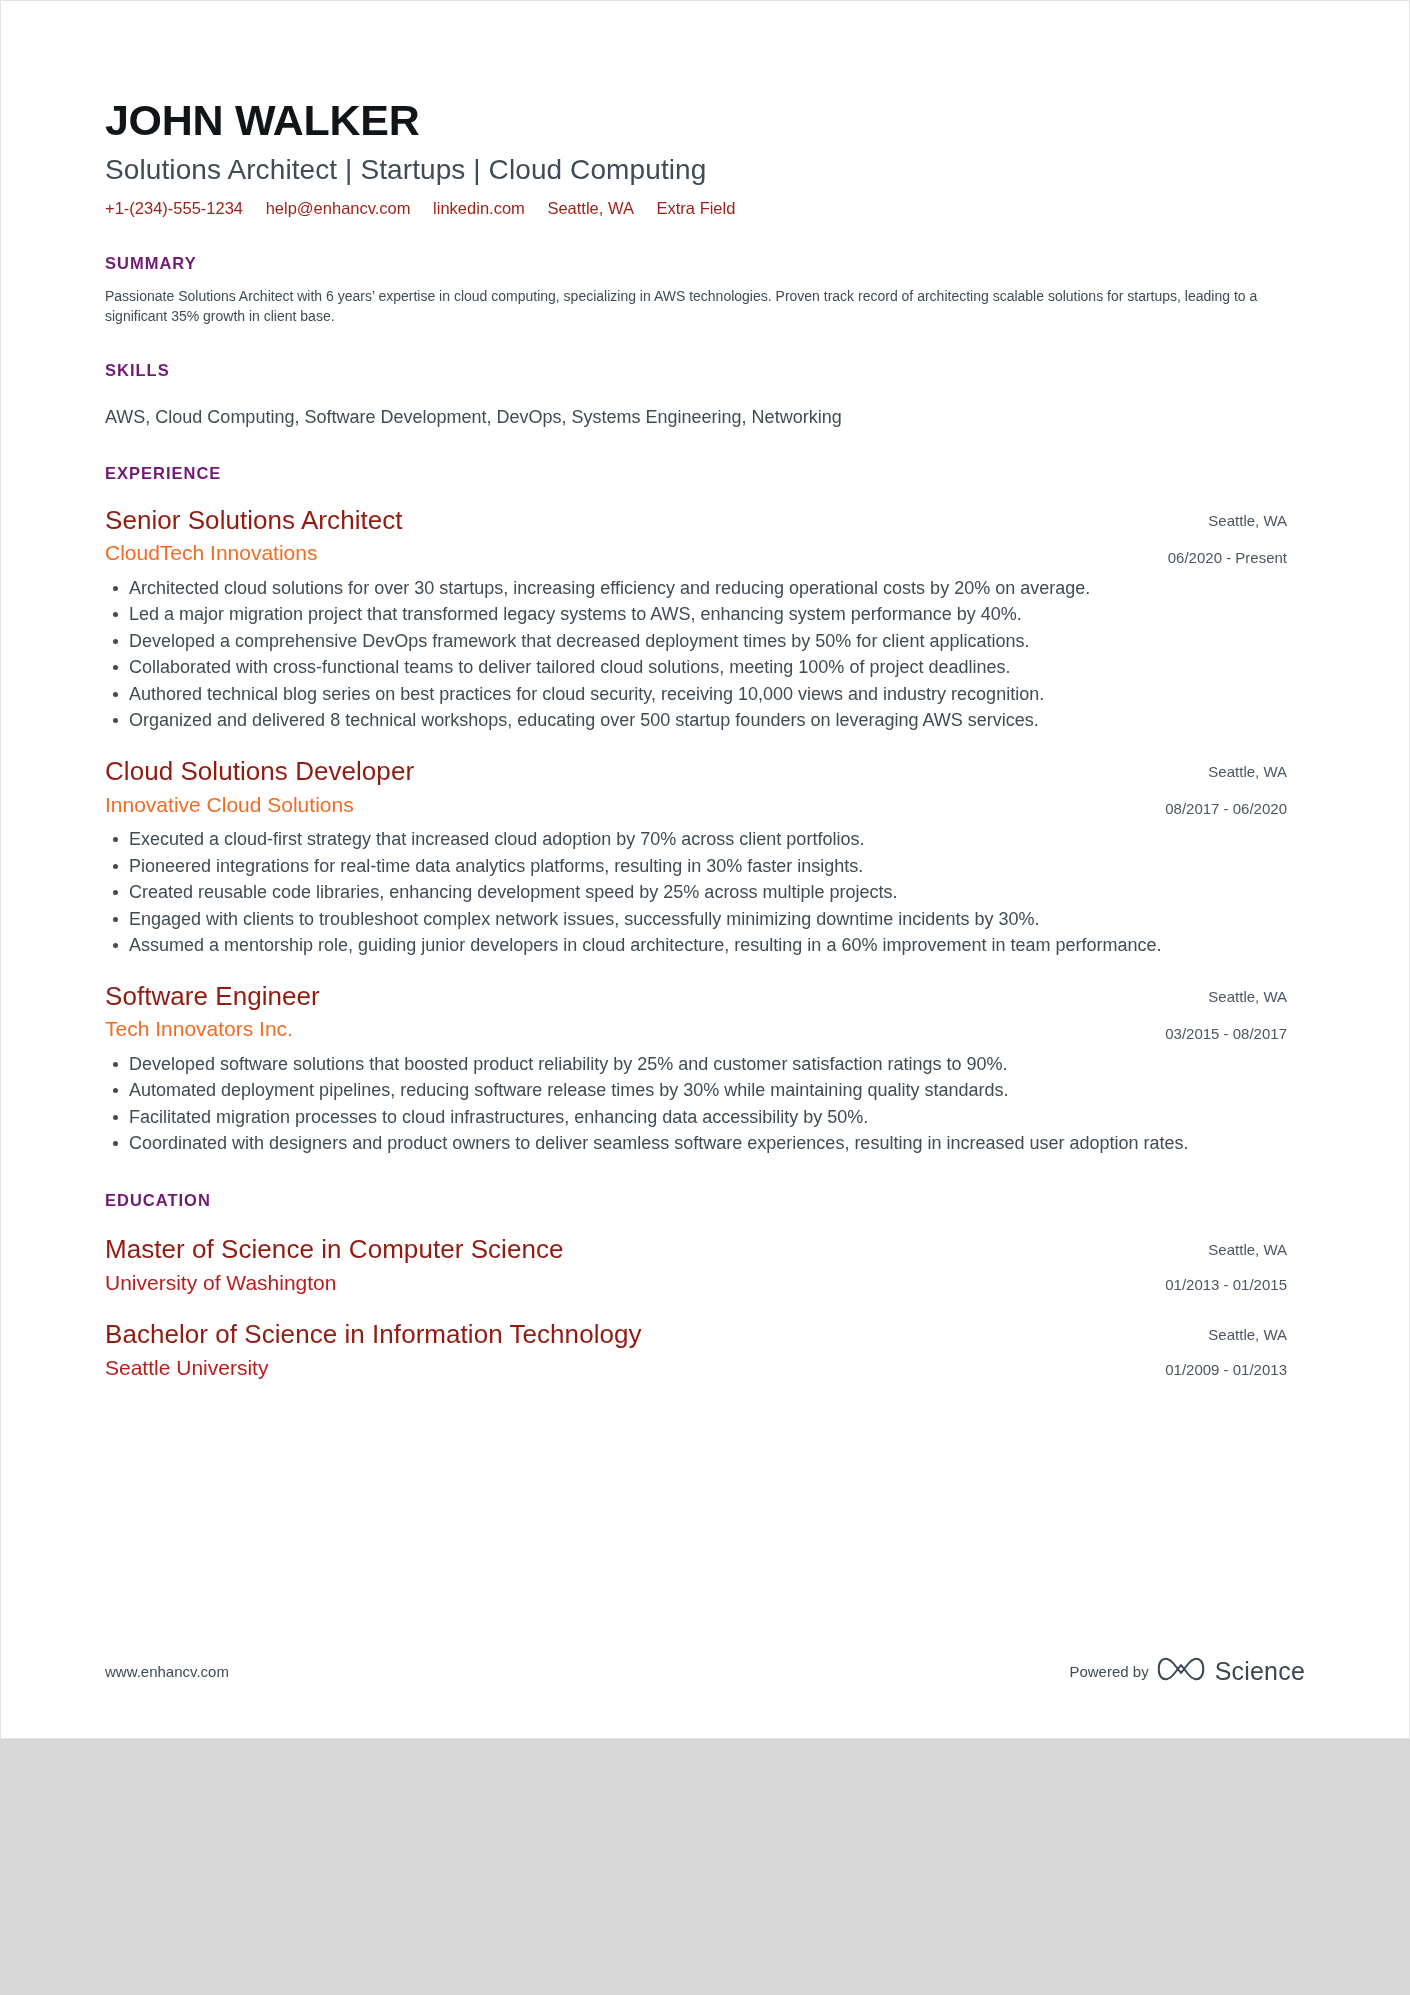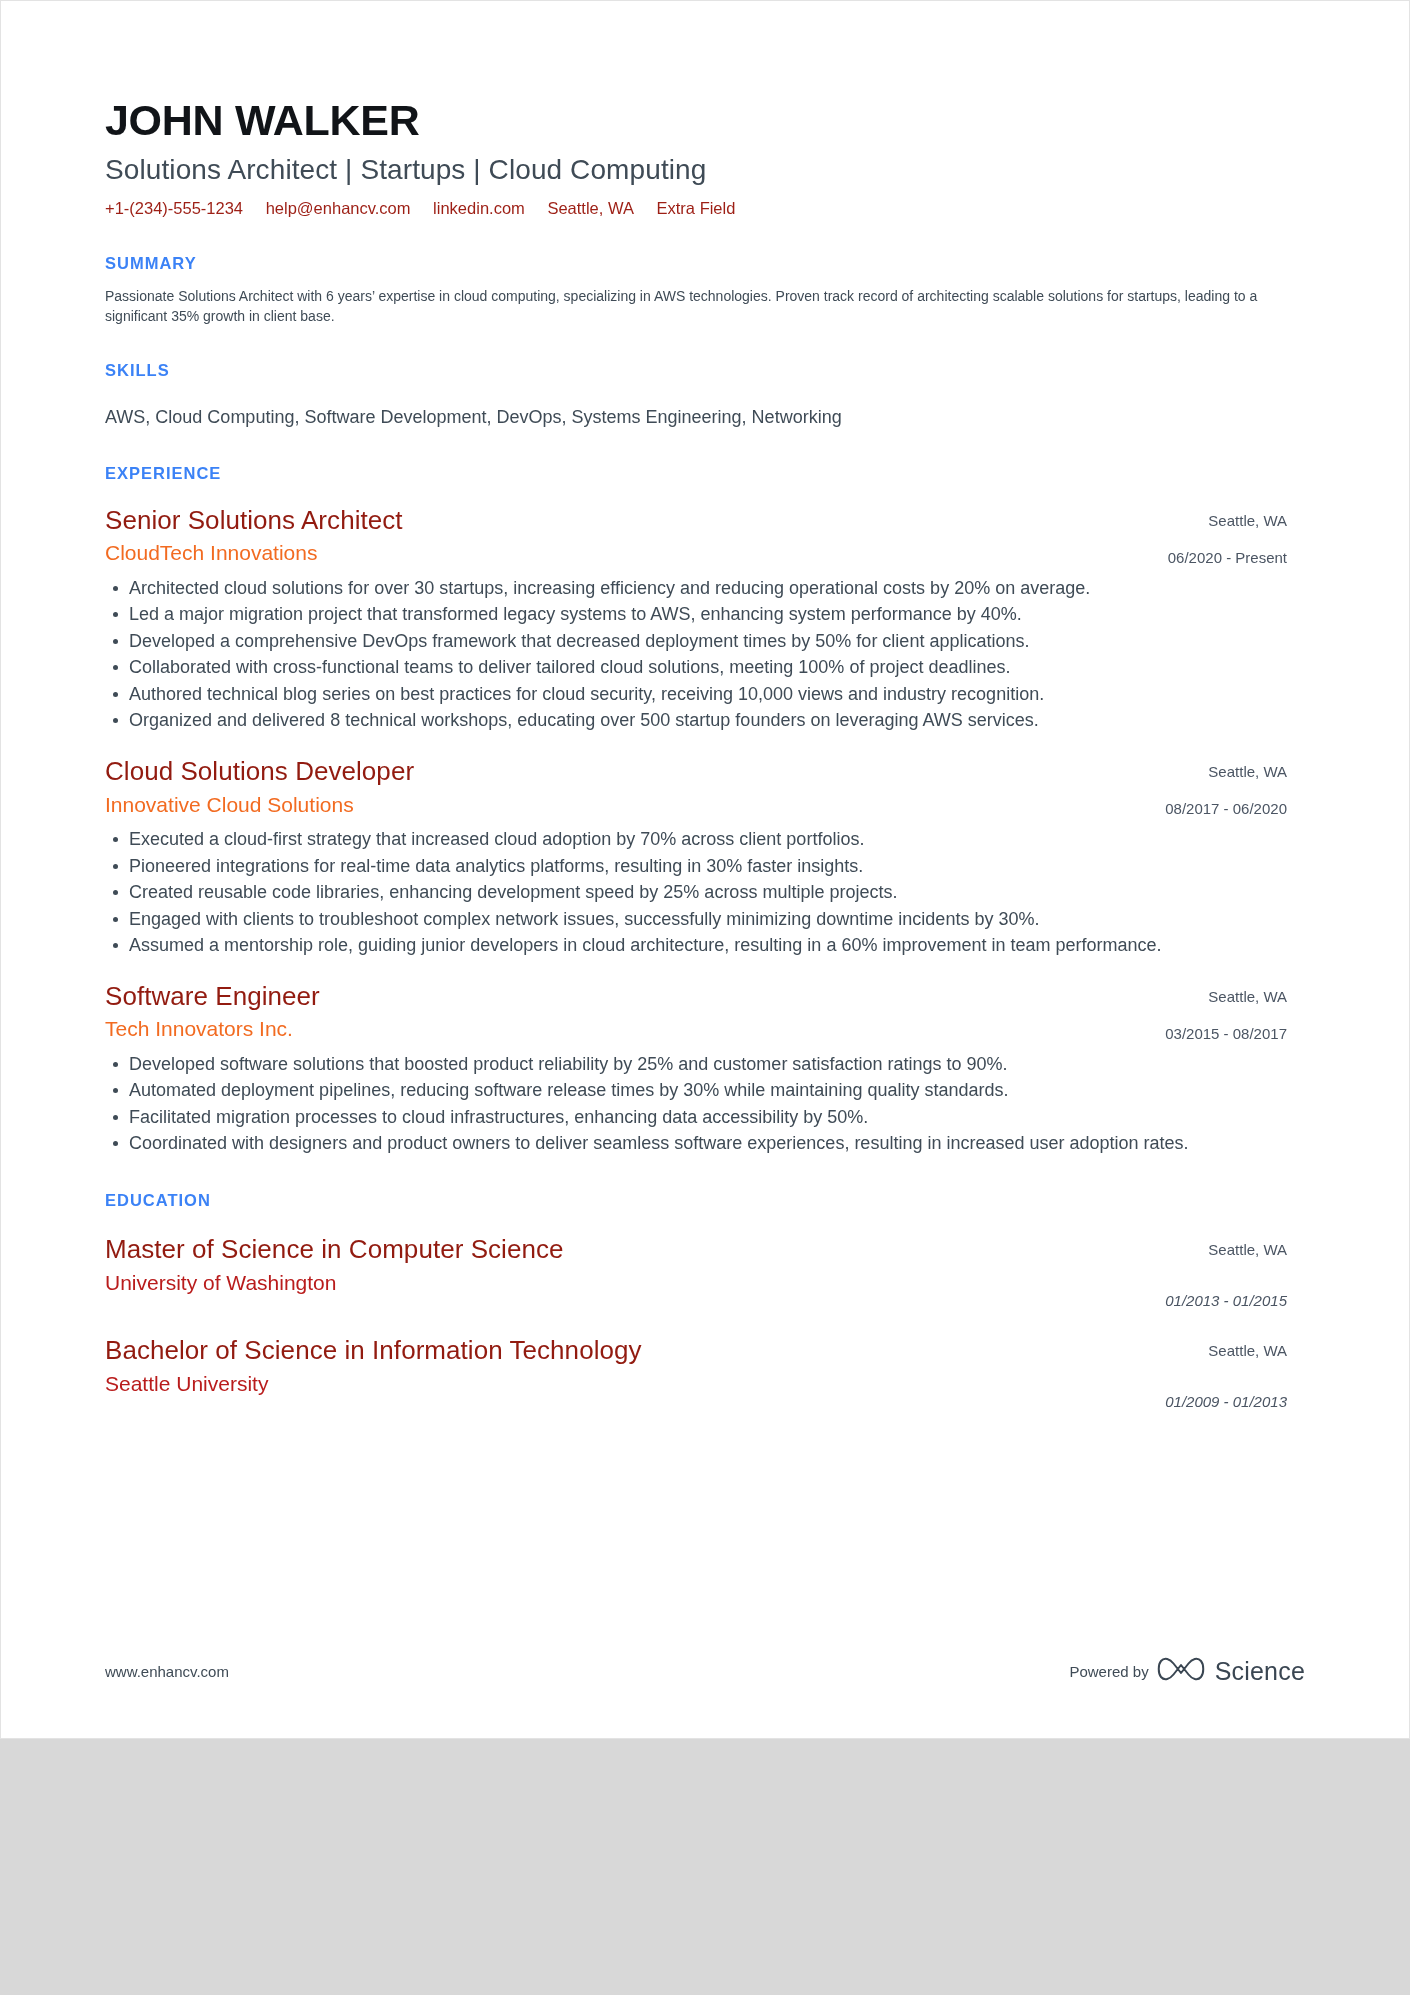--- a/index.html
+++ b/index.html
@@ -60,21 +60,21 @@
   }
   .contact .item { margin-right: 18px; display: inline-block; }
   .contact .item:last-child { margin-right: 0; }
 
   
   .section { margin-top: 34px; }
   .section-title {
     font-size: 16.5px;
     font-weight: 700;
     letter-spacing: 1.0px;
-    color: #3b82f6;
+    color: #701a75;
     text-transform: uppercase;
     margin: 0 0 14px 0;
   }
   .section-title.tight { margin-bottom: 12px; }
 
   .body-text {
     font-size: 14px;
     color: #3f4b56;
     line-height: 1.42;
     margin: 0;
@@ -122,21 +122,21 @@
     color: #4b5563;
     line-height: 1.3;
     margin: 0;
   }
   .entry-dates {
     font-size: 15px;
     color: #4b5563;
     line-height: 1.3;
     margin: 18px 0 0 0;
   }
-  .entry-dates.edu { margin-top: 32px; font-style: italic; }
+  .entry-dates.edu { margin-top: 16px; }
 
   ul.bullets {
     list-style: none;
     margin: 8px 0 0 0;
     padding: 0;
   }
   ul.bullets li {
     position: relative;
     font-size: 18px;
     color: #3f4b56;

